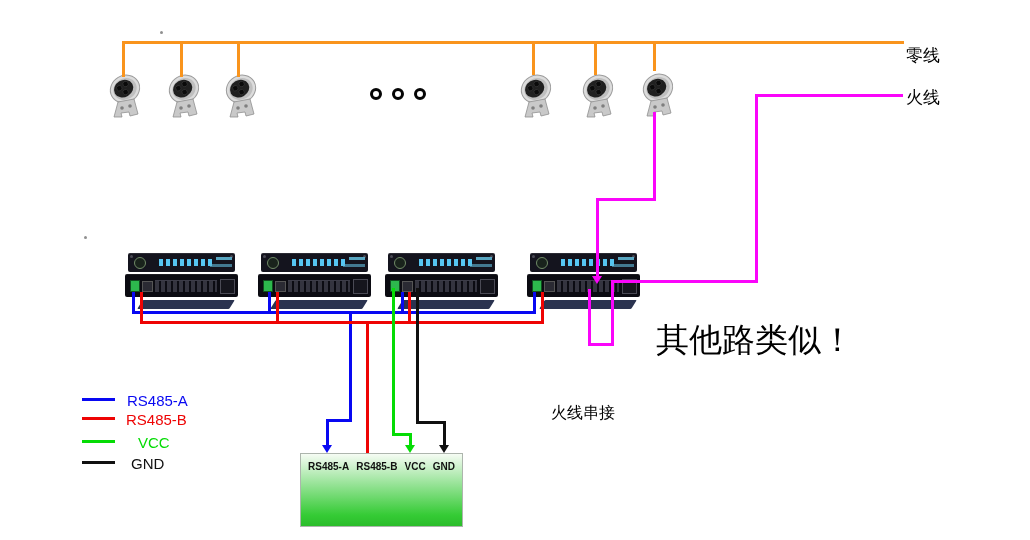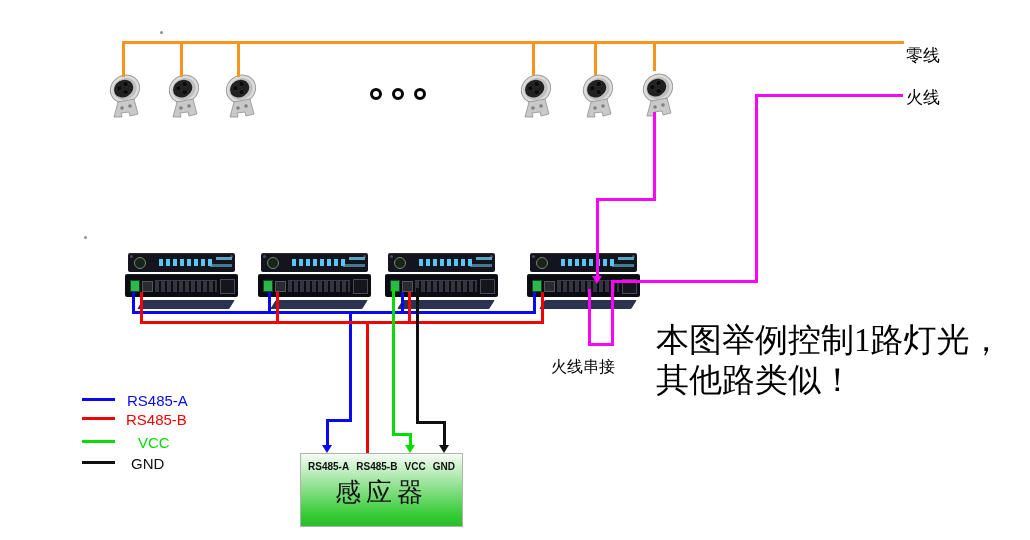--- a/index.html
+++ b/index.html
@@ -13,21 +13,21 @@
   .c-mg{color:#fa05fa;}
   .c-bl{color:#0808f2;}
   .c-rd{color:#ee0404;}
   .c-gr{color:#05dc05;}
   .c-bk{color:#101010;}
   .arrow{position:absolute;width:0;height:0;border-left:5px solid transparent;
          border-right:5px solid transparent;border-top:8px solid currentColor;}
   
   .zh{position:absolute;color:#000;font-family:"Liberation Serif",serif;white-space:nowrap;}
   .lbl-line{font-size:17px;}
-  .lbl-series{font-size:16px;}
+  .lbl-series{font-size:16px;margin-top:46px;}
   .note{position:absolute;left:656px;top:320px;font-family:"Liberation Serif",serif;
         font-size:33px;line-height:40px;color:#000;white-space:nowrap;}
   
   .leg-line{position:absolute;width:33px;height:3px;}
   .leg-txt{position:absolute;font-size:15px;font-family:"Liberation Sans",sans-serif;white-space:nowrap;}
   .t-bl{color:#0808f2;}.t-rd{color:#ee0404;}.t-gr{color:#05dc05;}.t-bk{color:#101010;}
   
   .device{position:absolute;top:253px;width:113px;height:56px;}
   .d-top{position:absolute;left:3px;top:0;width:107px;height:19px;background:#14141e;
          border-radius:2px;box-shadow:inset 0 1px 0 rgba(255,255,255,.10);}
@@ -224,36 +224,34 @@
   <div class="wire v c-bk" style="left:416px;top:288px;height:136px"></div>
   <div class="wire h c-bk" style="left:416px;top:421px;width:30px"></div>
   <div class="wire v c-bk" style="left:443px;top:421px;height:26px"></div>
   <span class="arrow c-bk" style="left:439px;top:445px"></span>
 
   <div class="zh lbl-line" style="left:906px;top:44px">零线</div>
   <div class="zh lbl-line" style="left:906px;top:86px">火线</div>
   <div class="zh lbl-series" style="left:551px;top:357px">火线串接</div>
 
   <div class="note">
-    <div>本图举例控制1路灯光，</div>
     <div>其他路类似！</div>
   </div>
 
   <div class="leg-line c-bl" style="left:82px;top:398px;background:currentColor"></div>
   <div class="leg-txt t-bl" style="left:127px;top:392px">RS485-A</div>
   <div class="leg-line c-rd" style="left:82px;top:417px;background:currentColor"></div>
   <div class="leg-txt t-rd" style="left:126px;top:411px">RS485-B</div>
   <div class="leg-line c-gr" style="left:82px;top:440px;background:currentColor"></div>
   <div class="leg-txt t-gr" style="left:138px;top:434px">VCC</div>
   <div class="leg-line c-bk" style="left:82px;top:461px;background:currentColor"></div>
   <div class="leg-txt t-bk" style="left:131px;top:455px">GND</div>
 
   <div class="sensor">
     <div class="sensor-terms">
       <span>RS485-A</span>
       <span>RS485-B</span>
       <span>VCC</span>
       <span>GND</span>
     </div>
-    <div class="sensor-title">感应器</div>
   </div>
 
 </div>
 
 </body></html>

